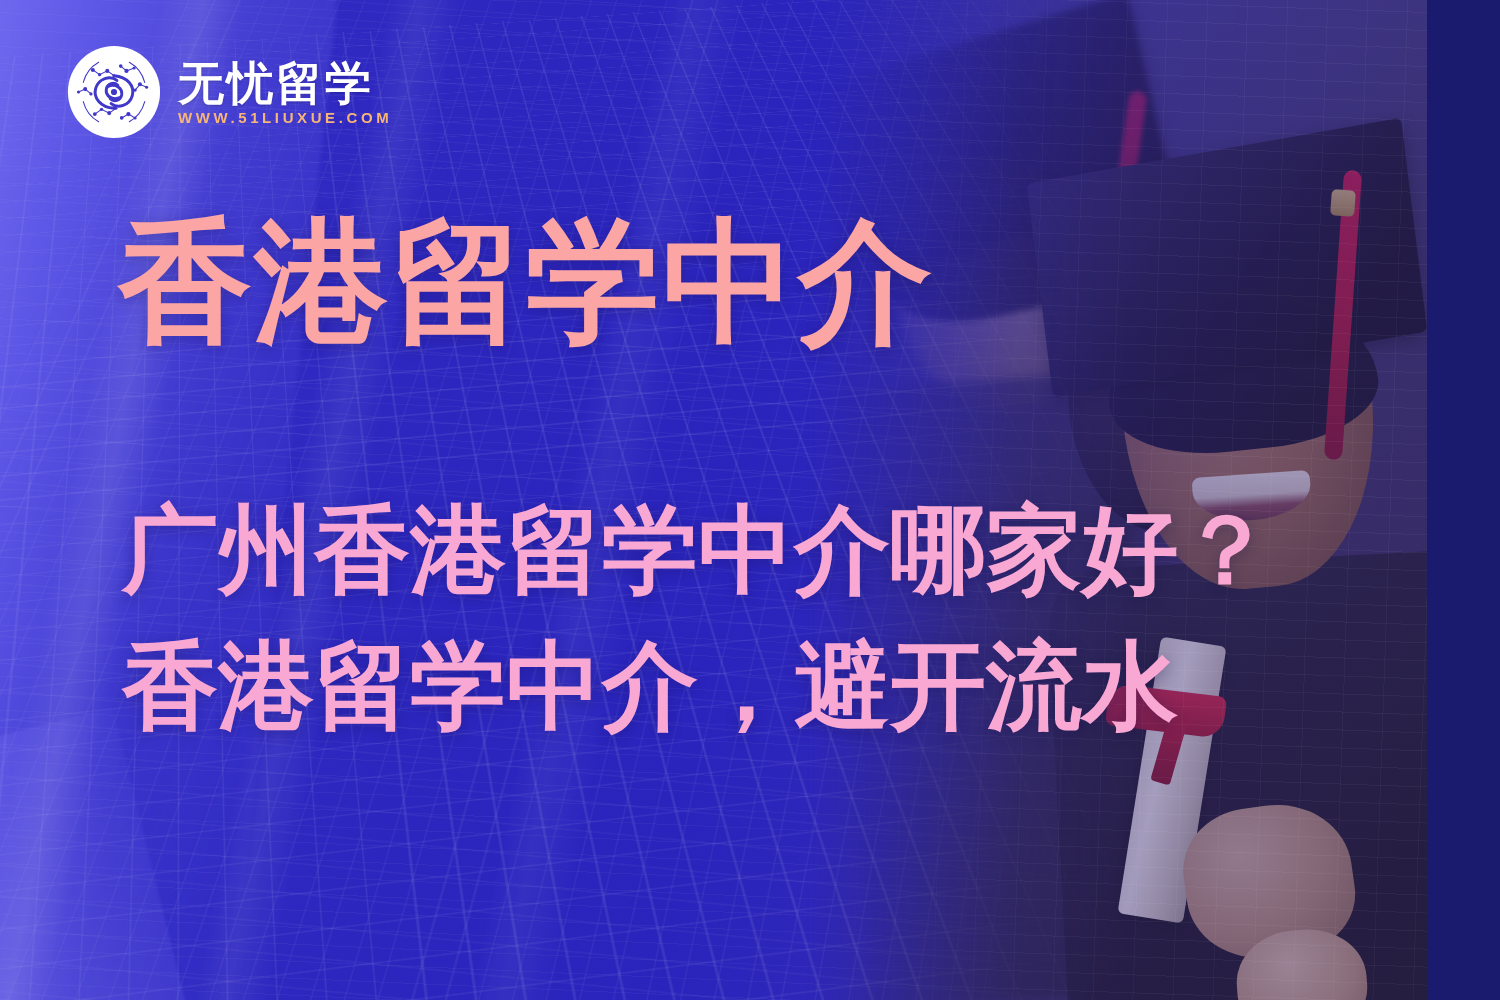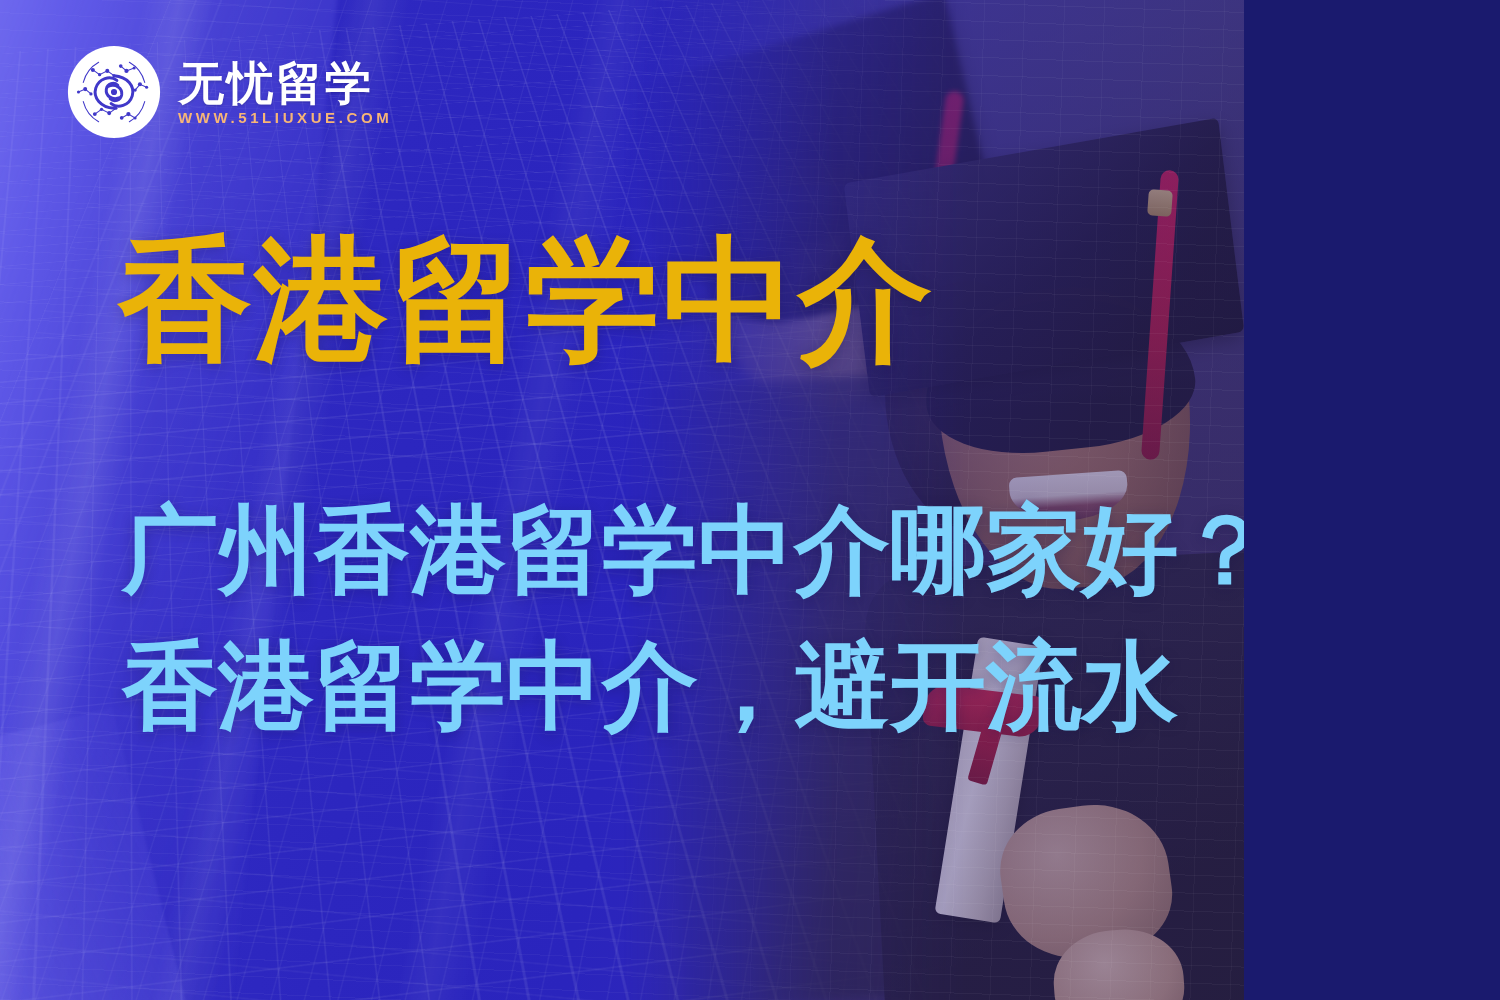--- a/index.html
+++ b/index.html
@@ -2,21 +2,21 @@
 <html><head>
 <meta charset="utf-8">
 <style>
   html, body {
     margin: 0;
     padding: 0;
     background: #1a1a6e;
   }
   #banner {
     position: relative;
-    width: 1244px;
+    width: 1427px;
     height: 1000px;
     overflow: hidden;
     font-family: "Liberation Sans", "DejaVu Sans", sans-serif;
     background: #2b26bb;
   }
 
   
   .bg-base {
     position: absolute; inset: 0;
     background:
@@ -297,35 +297,35 @@
     font-size: 15px;
     font-weight: 700;
     letter-spacing: 3.6px;
     line-height: 1;
     opacity: 0.97;
   }
 
   
   .headline {
     position: absolute;
-    left: 118px; top: 230px;
+    left: 118px; top: 212px;
     z-index: 9;
-    color: #eab308;
+    color: #fca5a5;
     font-size: 134px;
     font-weight: 700;
     line-height: 1.05;
     letter-spacing: 2px;
     white-space: nowrap;
     text-shadow: 0 3px 14px rgba(20,15,70,0.28);
   }
   .subhead {
     position: absolute;
     left: 122px; top: 482px;
     z-index: 9;
-    color: #7dd3fc;
+    color: #f9a8d4;
     font-size: 96px;
     font-weight: 700;
     line-height: 1.42;
     letter-spacing: 0px;
     white-space: nowrap;
     text-shadow: 0 3px 14px rgba(20,15,70,0.3);
   }
   .subhead .line { display: block; }
 </style>
 </head>

